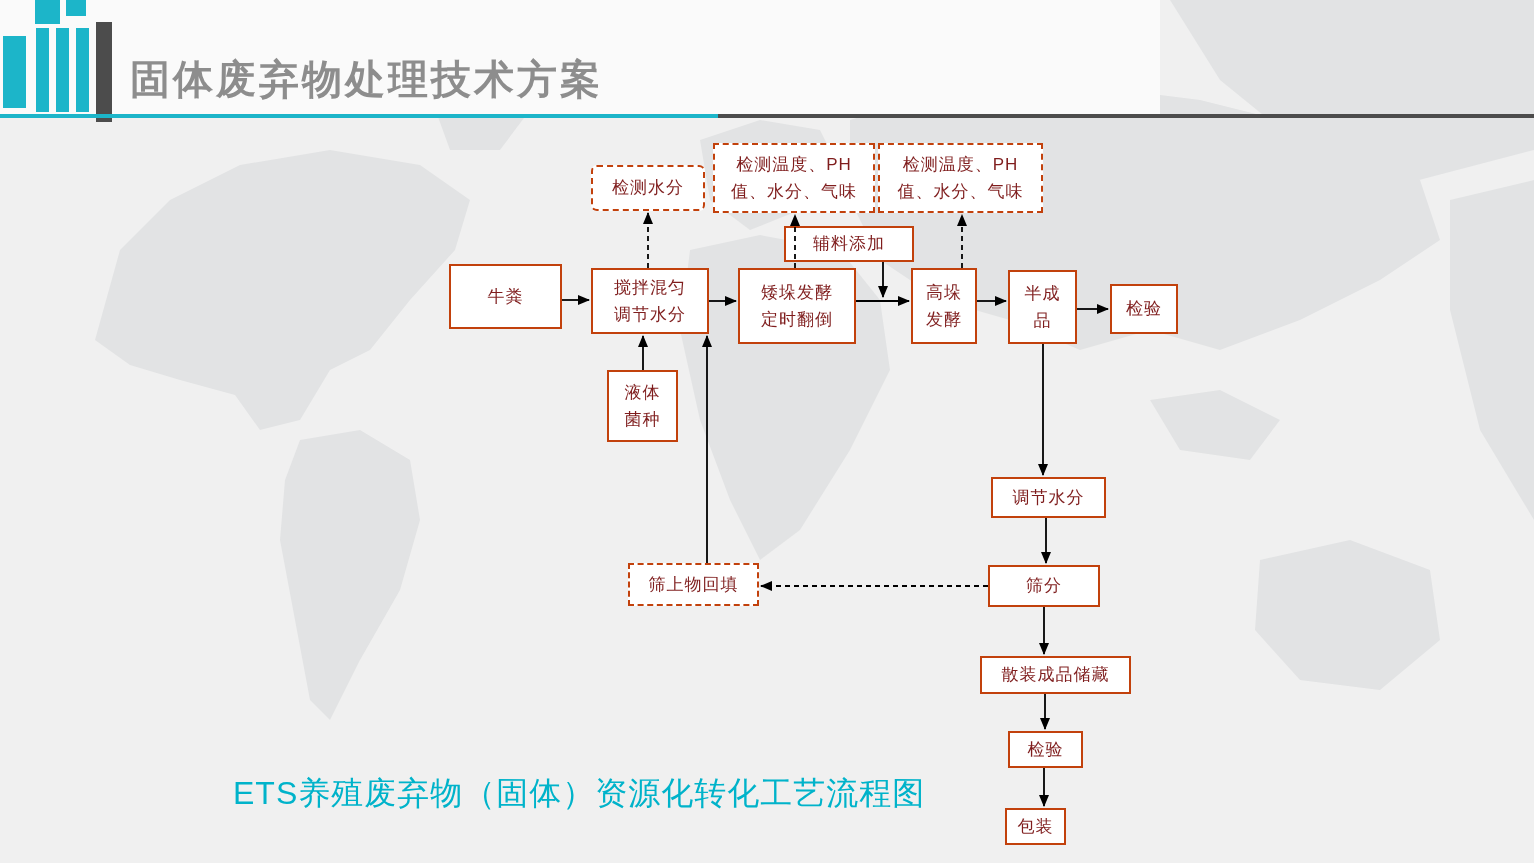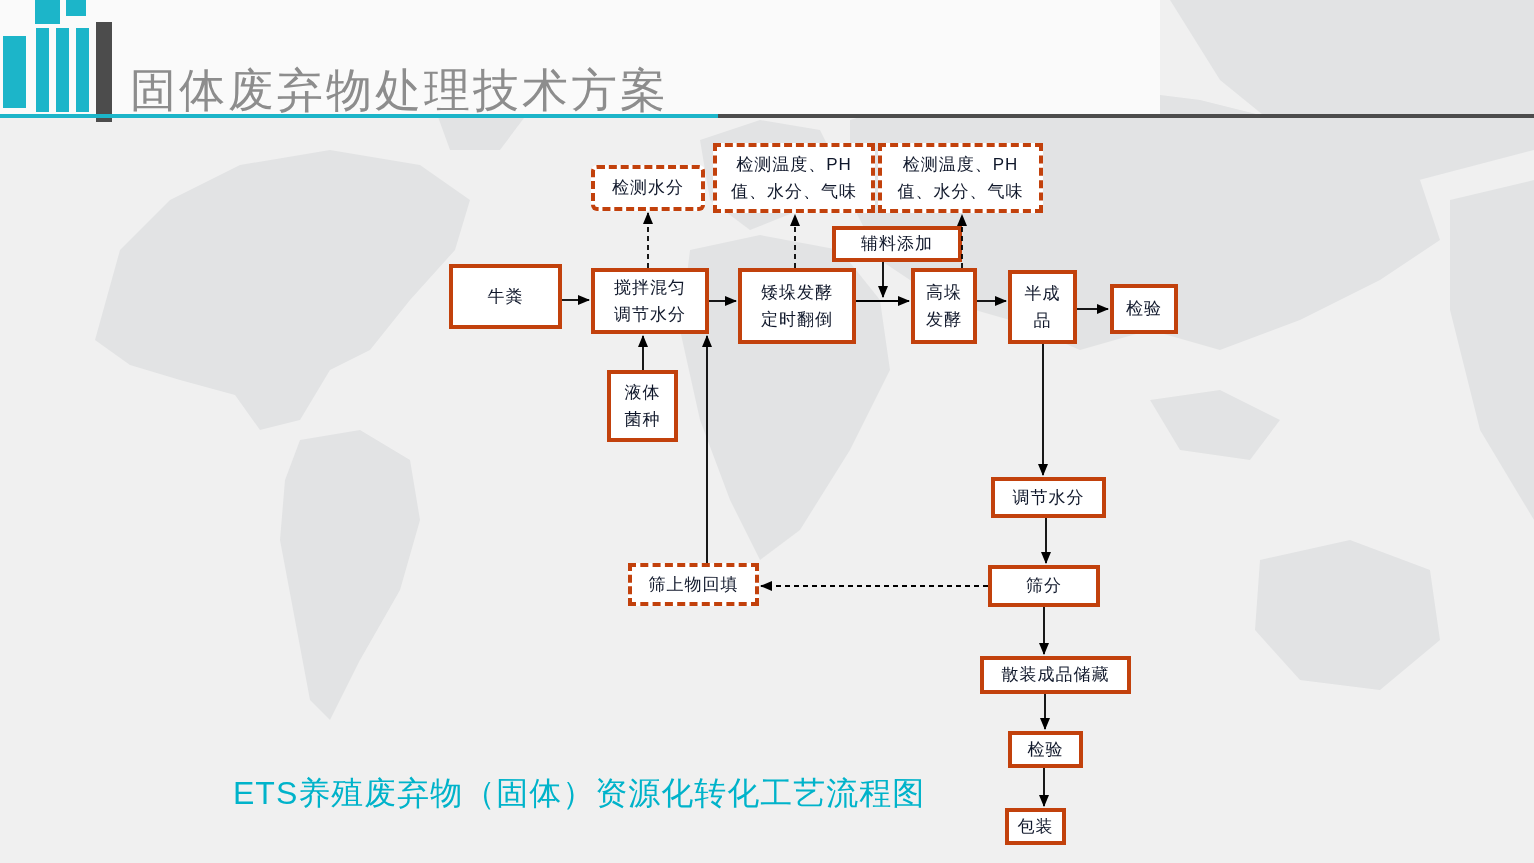--- a/index.html
+++ b/index.html
@@ -15,39 +15,39 @@
   .header-band{position:absolute;left:0;top:0;width:1160px;height:114px;background:#fafafa;}
   .deco{position:absolute;background:#1cb5c9;}
   .deco-sq1{left:35px;top:0;width:25px;height:24px;}
   .deco-sq2{left:66px;top:0;width:20px;height:16px;}
   .deco-bar-left{left:3px;top:36px;width:23px;height:72px;}
   .deco-bar1{left:36px;top:28px;width:13px;height:84px;}
   .deco-bar2{left:56px;top:28px;width:13px;height:84px;}
   .deco-bar3{left:76px;top:28px;width:13px;height:84px;}
   .deco-bar-dark{position:absolute;left:96px;top:22px;width:16px;height:100px;background:#4c4c4c;}
   .page-title{
-    position:absolute;left:130px;top:60px;
-    font-size:46px;letter-spacing:3px;color:#8d8d8d;font-weight:400;
+    position:absolute;left:130px;top:52px;
+    font-size:40px;letter-spacing:3px;color:#8d8d8d;font-weight:700;
     white-space:nowrap;
   }
   .divider-teal{position:absolute;left:0;top:114px;width:718px;height:4px;background:#1cb5c9;}
   .divider-dark{position:absolute;left:718px;top:114px;width:816px;height:4px;background:#4c4c4c;}
   
   .node{
     position:absolute;box-sizing:border-box;
-    background:#ffffff;border:4px solid #c2410c;
+    background:#ffffff;border:2px solid #c2410c;
     display:flex;align-items:center;justify-content:center;
-    text-align:center;font-size:17px;color:#0f172a;
+    text-align:center;font-size:17px;color:#7f1d1d;
     letter-spacing:1px;line-height:1.6;white-space:pre-line;
   }
   .node.dashed{border-style:dashed;}
   .n-detect-moisture{left:591px;top:165px;width:114px;height:46px;border-radius:6px;}
   .n-detect-temp-1{left:713px;top:143px;width:162px;height:70px;}
   .n-detect-temp-2{left:878px;top:143px;width:165px;height:70px;}
-  .n-auxiliary{left:832px;top:226px;width:130px;height:36px;}
+  .n-auxiliary{left:784px;top:226px;width:130px;height:36px;}
   .n-cow-dung{left:449px;top:264px;width:113px;height:65px;}
   .n-mix{left:591px;top:268px;width:118px;height:66px;}
   .n-low-pile{left:738px;top:268px;width:118px;height:76px;}
   .n-high-pile{left:911px;top:268px;width:66px;height:76px;}
   .n-semi{left:1008px;top:270px;width:69px;height:74px;}
   .n-inspect-1{left:1110px;top:284px;width:68px;height:50px;}
   .n-liquid{left:607px;top:370px;width:71px;height:72px;}
   .n-adjust{left:991px;top:477px;width:115px;height:41px;}
   .n-screen{left:988px;top:565px;width:112px;height:42px;}
   .n-backfill{left:628px;top:563px;width:131px;height:43px;}

